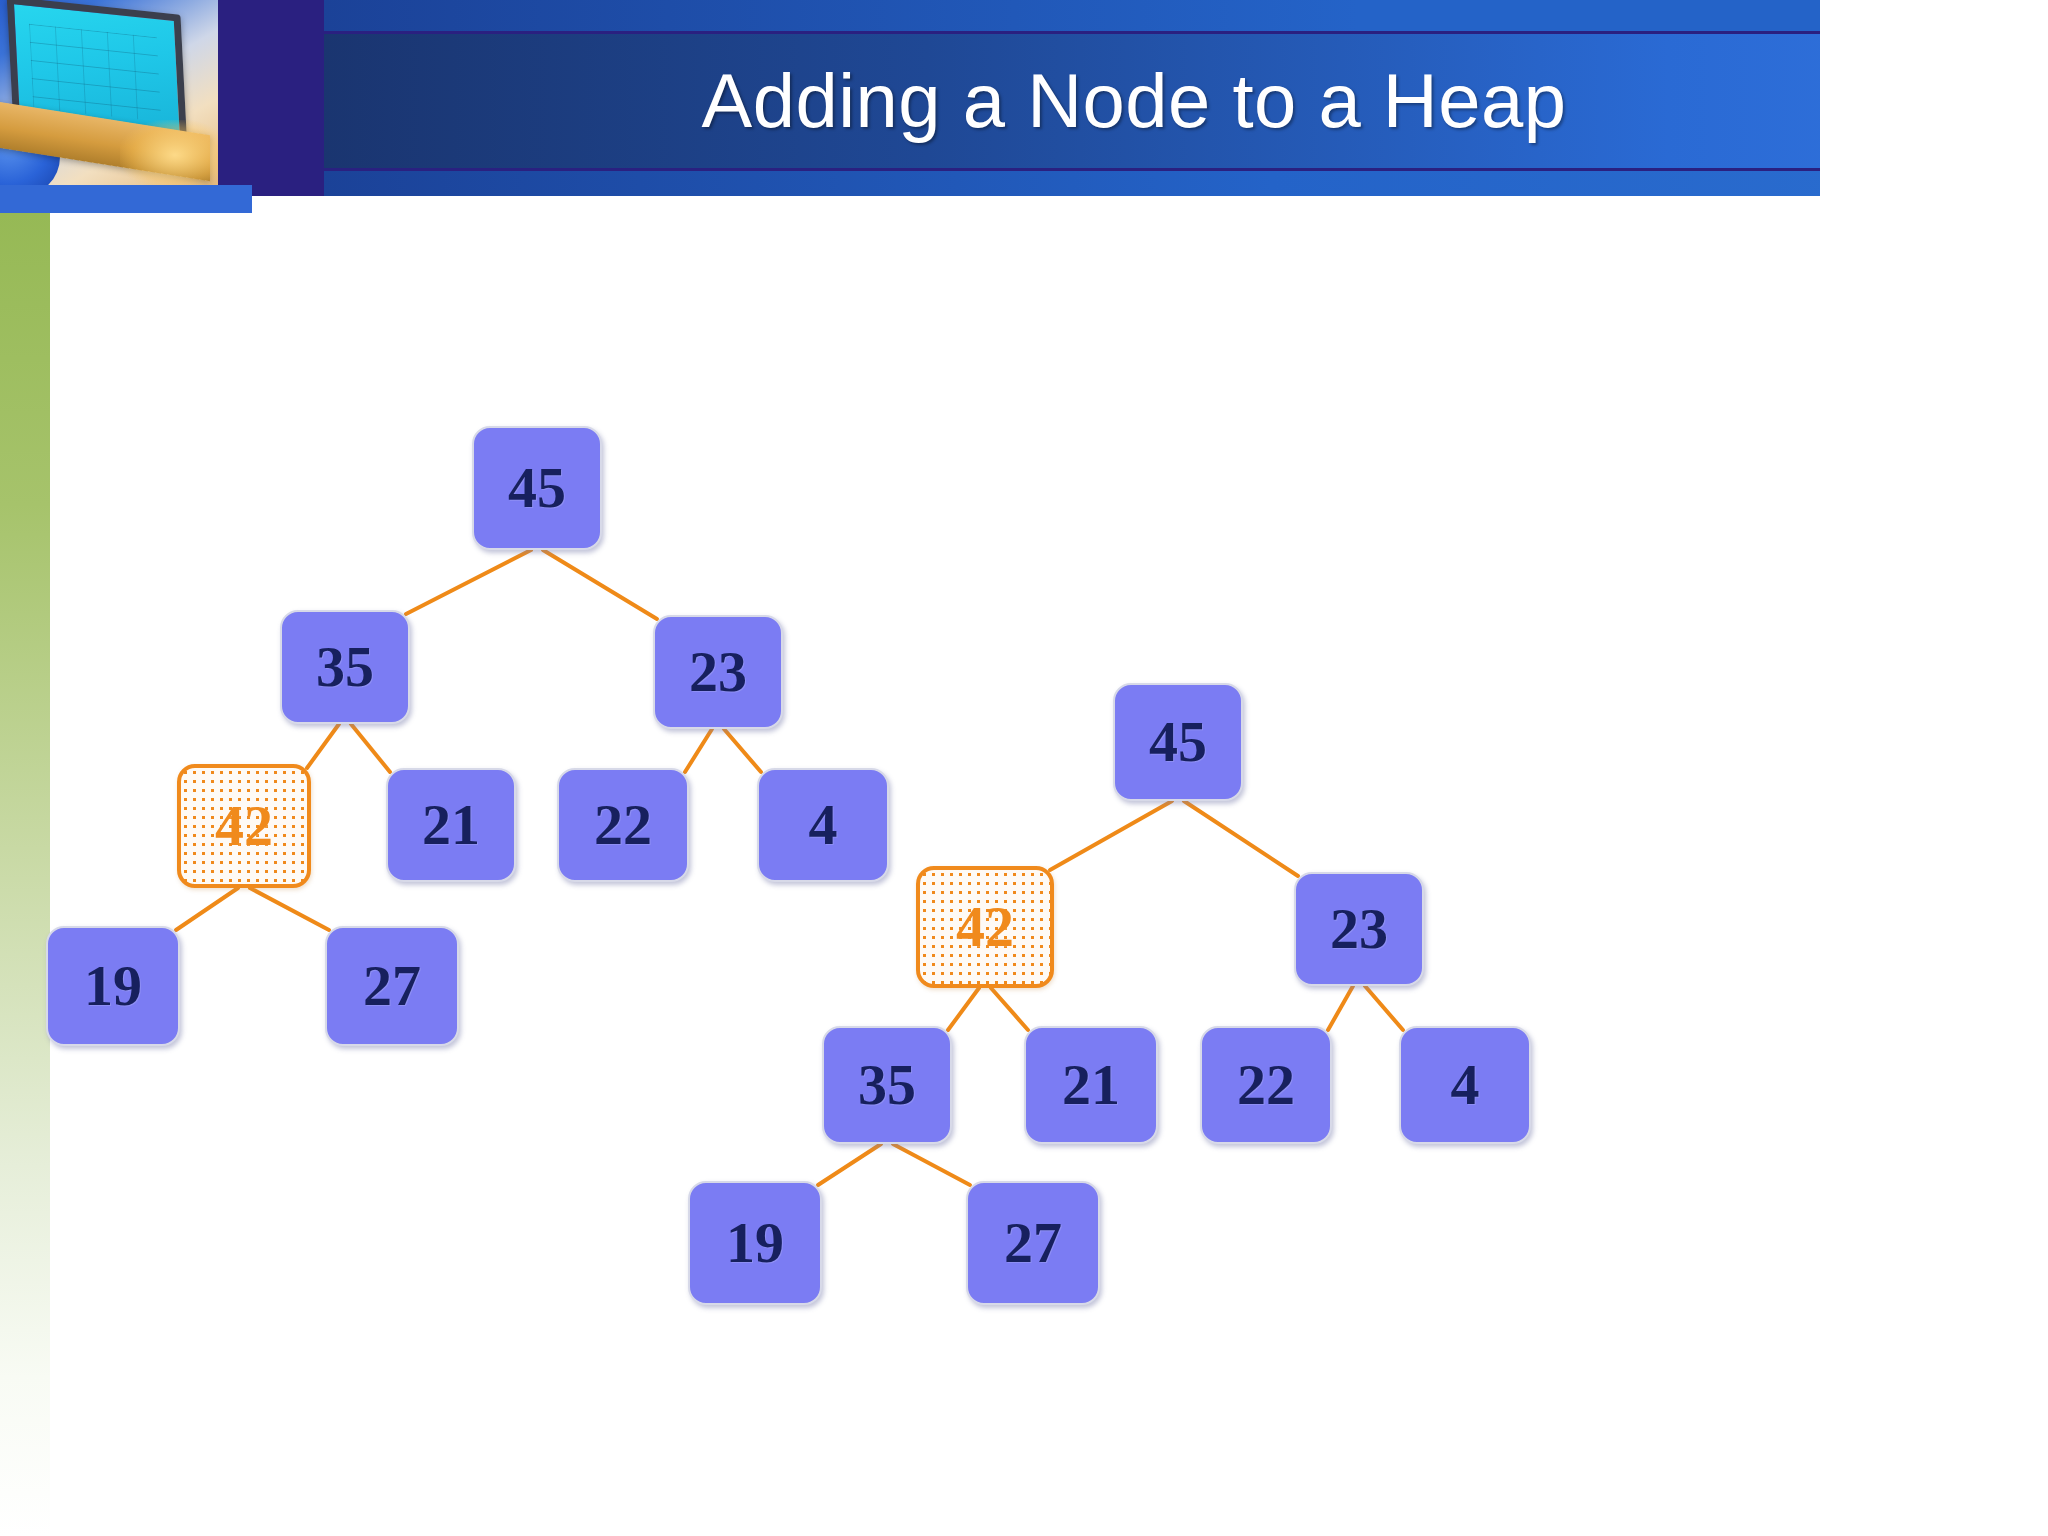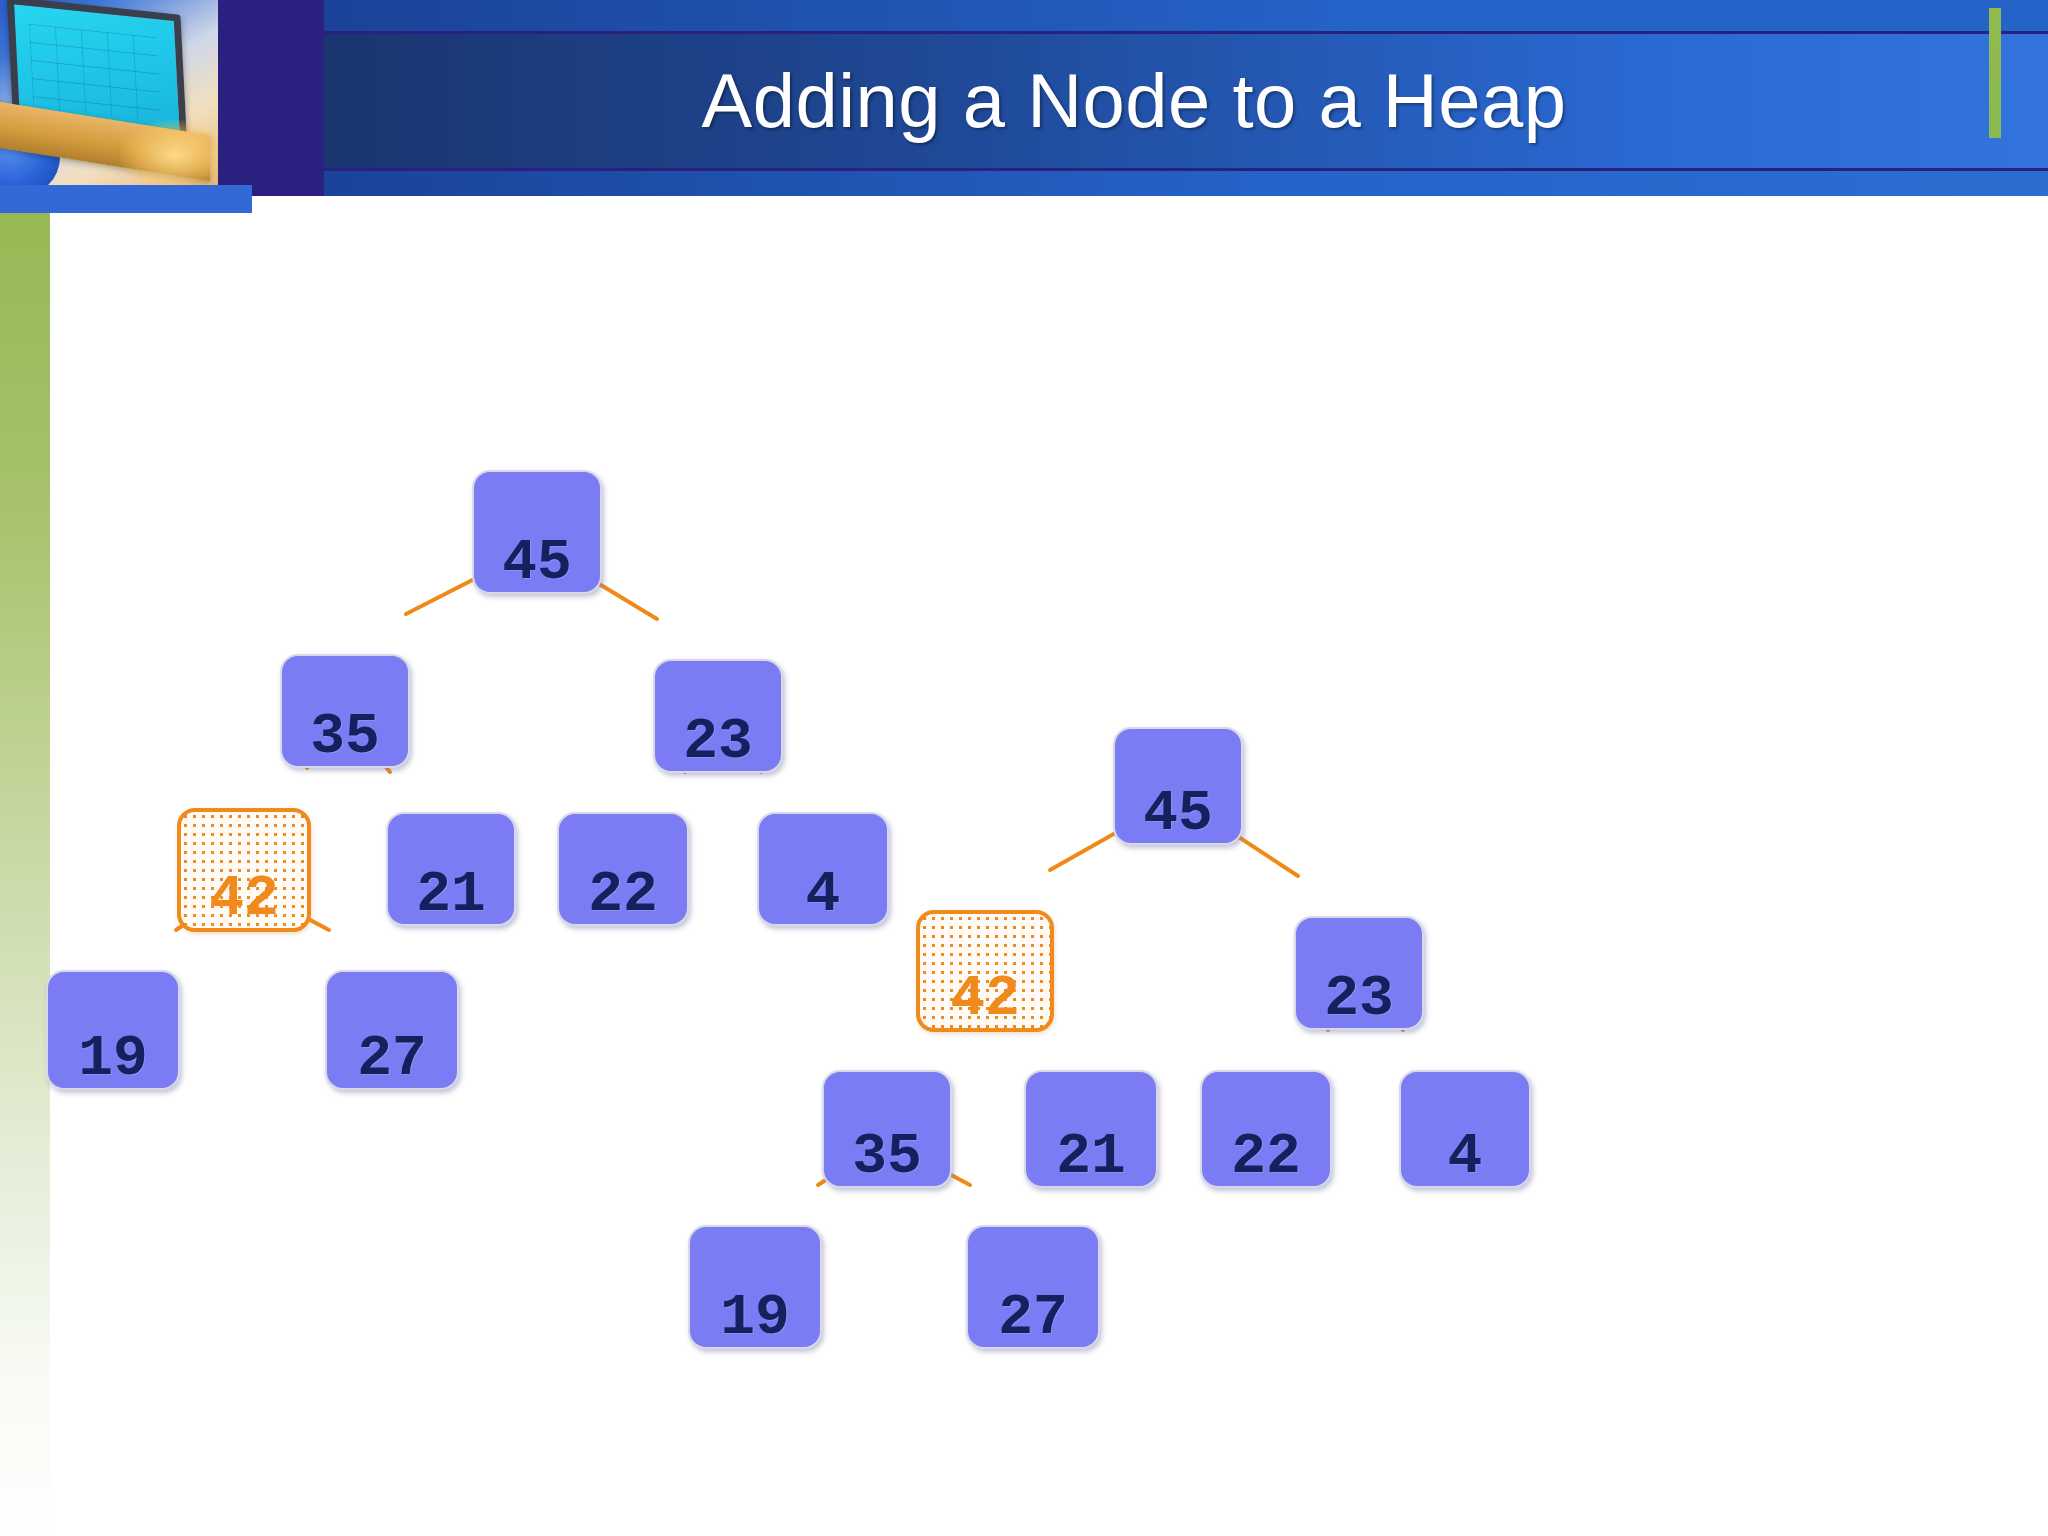--- a/index.html
+++ b/index.html
@@ -22,21 +22,21 @@
     left: 0; top: 0;
     width: 2048px;
     height: 1536px;
     background: #ffffff;
   }
 
   
   .header-band {
     position: absolute;
     left: 0; top: 0;
-    width: 2048px;
+    width: 1820px;
     height: 196px;
     background: #2a2080;
     overflow: hidden;
   }
   .header-inner-top {
     position: absolute;
     left: 324px;
     top: 0px;
     width: 1724px;
     height: 31px;
@@ -165,28 +165,27 @@
     height: 1340px;
     pointer-events: none;
   }
 
   
   .node {
     position: absolute;
     box-sizing: border-box;
     border-radius: 18px;
     display: flex;
-    align-items: flex-end;
+    align-items: center;
     justify-content: center;
-    font-family: Liberation Mono, monospace;
+    font-family: Liberation Serif, serif;
     font-weight: bold;
     font-size: 58px;
     line-height: 1;
     user-select: none;
-    margin-top: 44px;
   }
   .node.plain {
     background: #7b7cf3;
     border: 2px solid #d7d9e8;
     color: #17205e;
     box-shadow: 2px 3px 5px rgba(120,125,170,0.45);
   }
   .node.highlight {
     color: #f08a1c;
     border: 4px solid #f08a1c;

